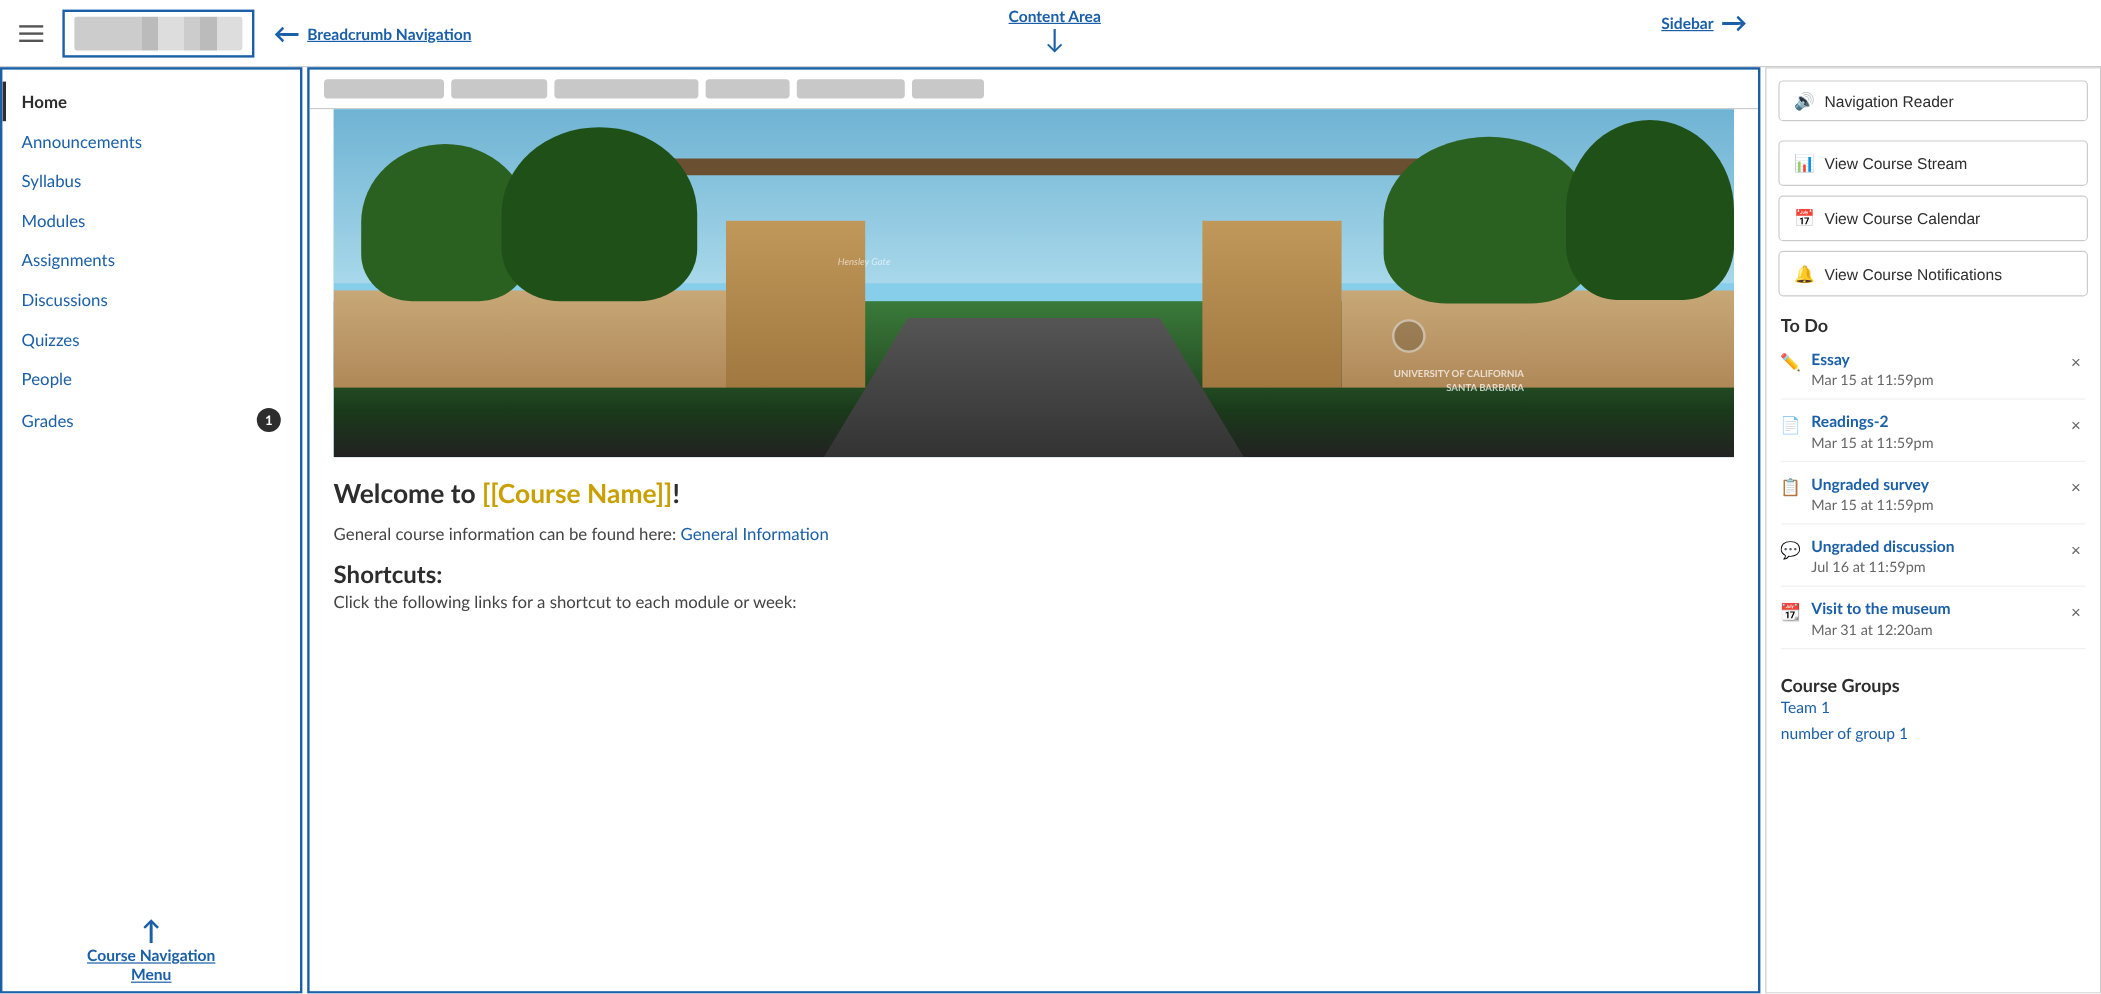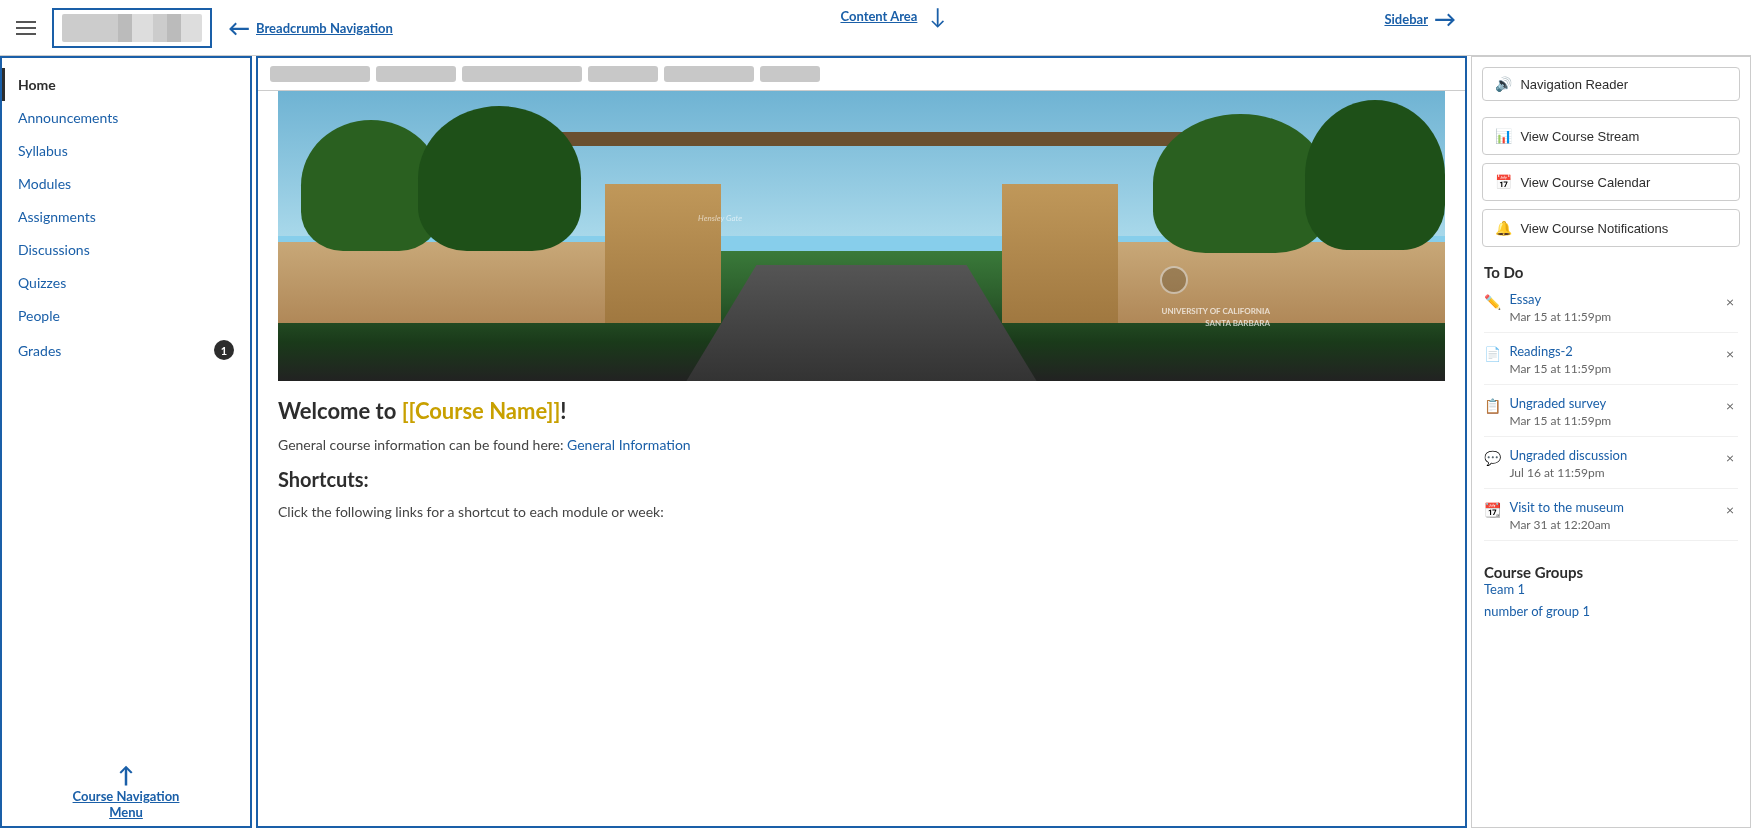--- a/index.html
+++ b/index.html
@@ -136,21 +136,21 @@
       color: #444;
       margin-bottom: 14px;
     }
     .general-info a {
       color: #1a5fa8;
       text-decoration: none;
     }
     .shortcuts-title {
       font-size: 20px;
       font-weight: bold;
-      margin-bottom: 12px;
+      margin-bottom: 2px;
     }
     .shortcuts-desc {
       font-size: 14px;
       color: #444;
     }
 
     
     .sidebar {
       width: 280px;
       flex-shrink: 0;
@@ -214,20 +214,21 @@
       margin-top: 2px;
       font-size: 14px;
       color: #555;
       flex-shrink: 0;
     }
     .todo-item-link {
       color: #1a5fa8;
       text-decoration: none;
       font-size: 13px;
       display: block;
+      font-weight: bold;
     }
     .todo-date {
       font-size: 12px;
       color: #666;
     }
     .todo-close {
       color: #666;
       cursor: pointer;
       font-size: 14px;
       padding: 2px 4px;
@@ -319,21 +320,21 @@
 
   <div class="breadcrumb-area">
     <div class="breadcrumb-img"></div>
   </div>
 
   <div style="display:flex;align-items:center;gap:6px;margin-left:4px;">
     <span style="color:#1a5fa8;font-size:22px;font-weight:bold;">←</span>
     <span style="color:#1a5fa8;font-size:13px;font-weight:bold;text-decoration:underline;">Breadcrumb Navigation</span>
   </div>
 
-  <div style="position:absolute;left:48%;top:5px;display:flex;align-items:center;gap:12px;">
+  <div style="position:absolute;left:48%;top:5px;display:flex;flex-direction:column;align-items:center;">
     <span style="color:#1a5fa8;font-size:13px;font-weight:bold;text-decoration:underline;">Content Area</span>
     <span style="color:#1a5fa8;font-size:22px;line-height:1;">↓</span>
   </div>
 
   <div style="position:absolute;right:295px;top:5px;display:flex;align-items:center;gap:6px;">
     <span style="color:#1a5fa8;font-size:13px;font-weight:bold;text-decoration:underline;">Sidebar</span>
     <span style="color:#1a5fa8;font-size:22px;font-weight:bold;">→</span>
   </div>
 </div>
 

